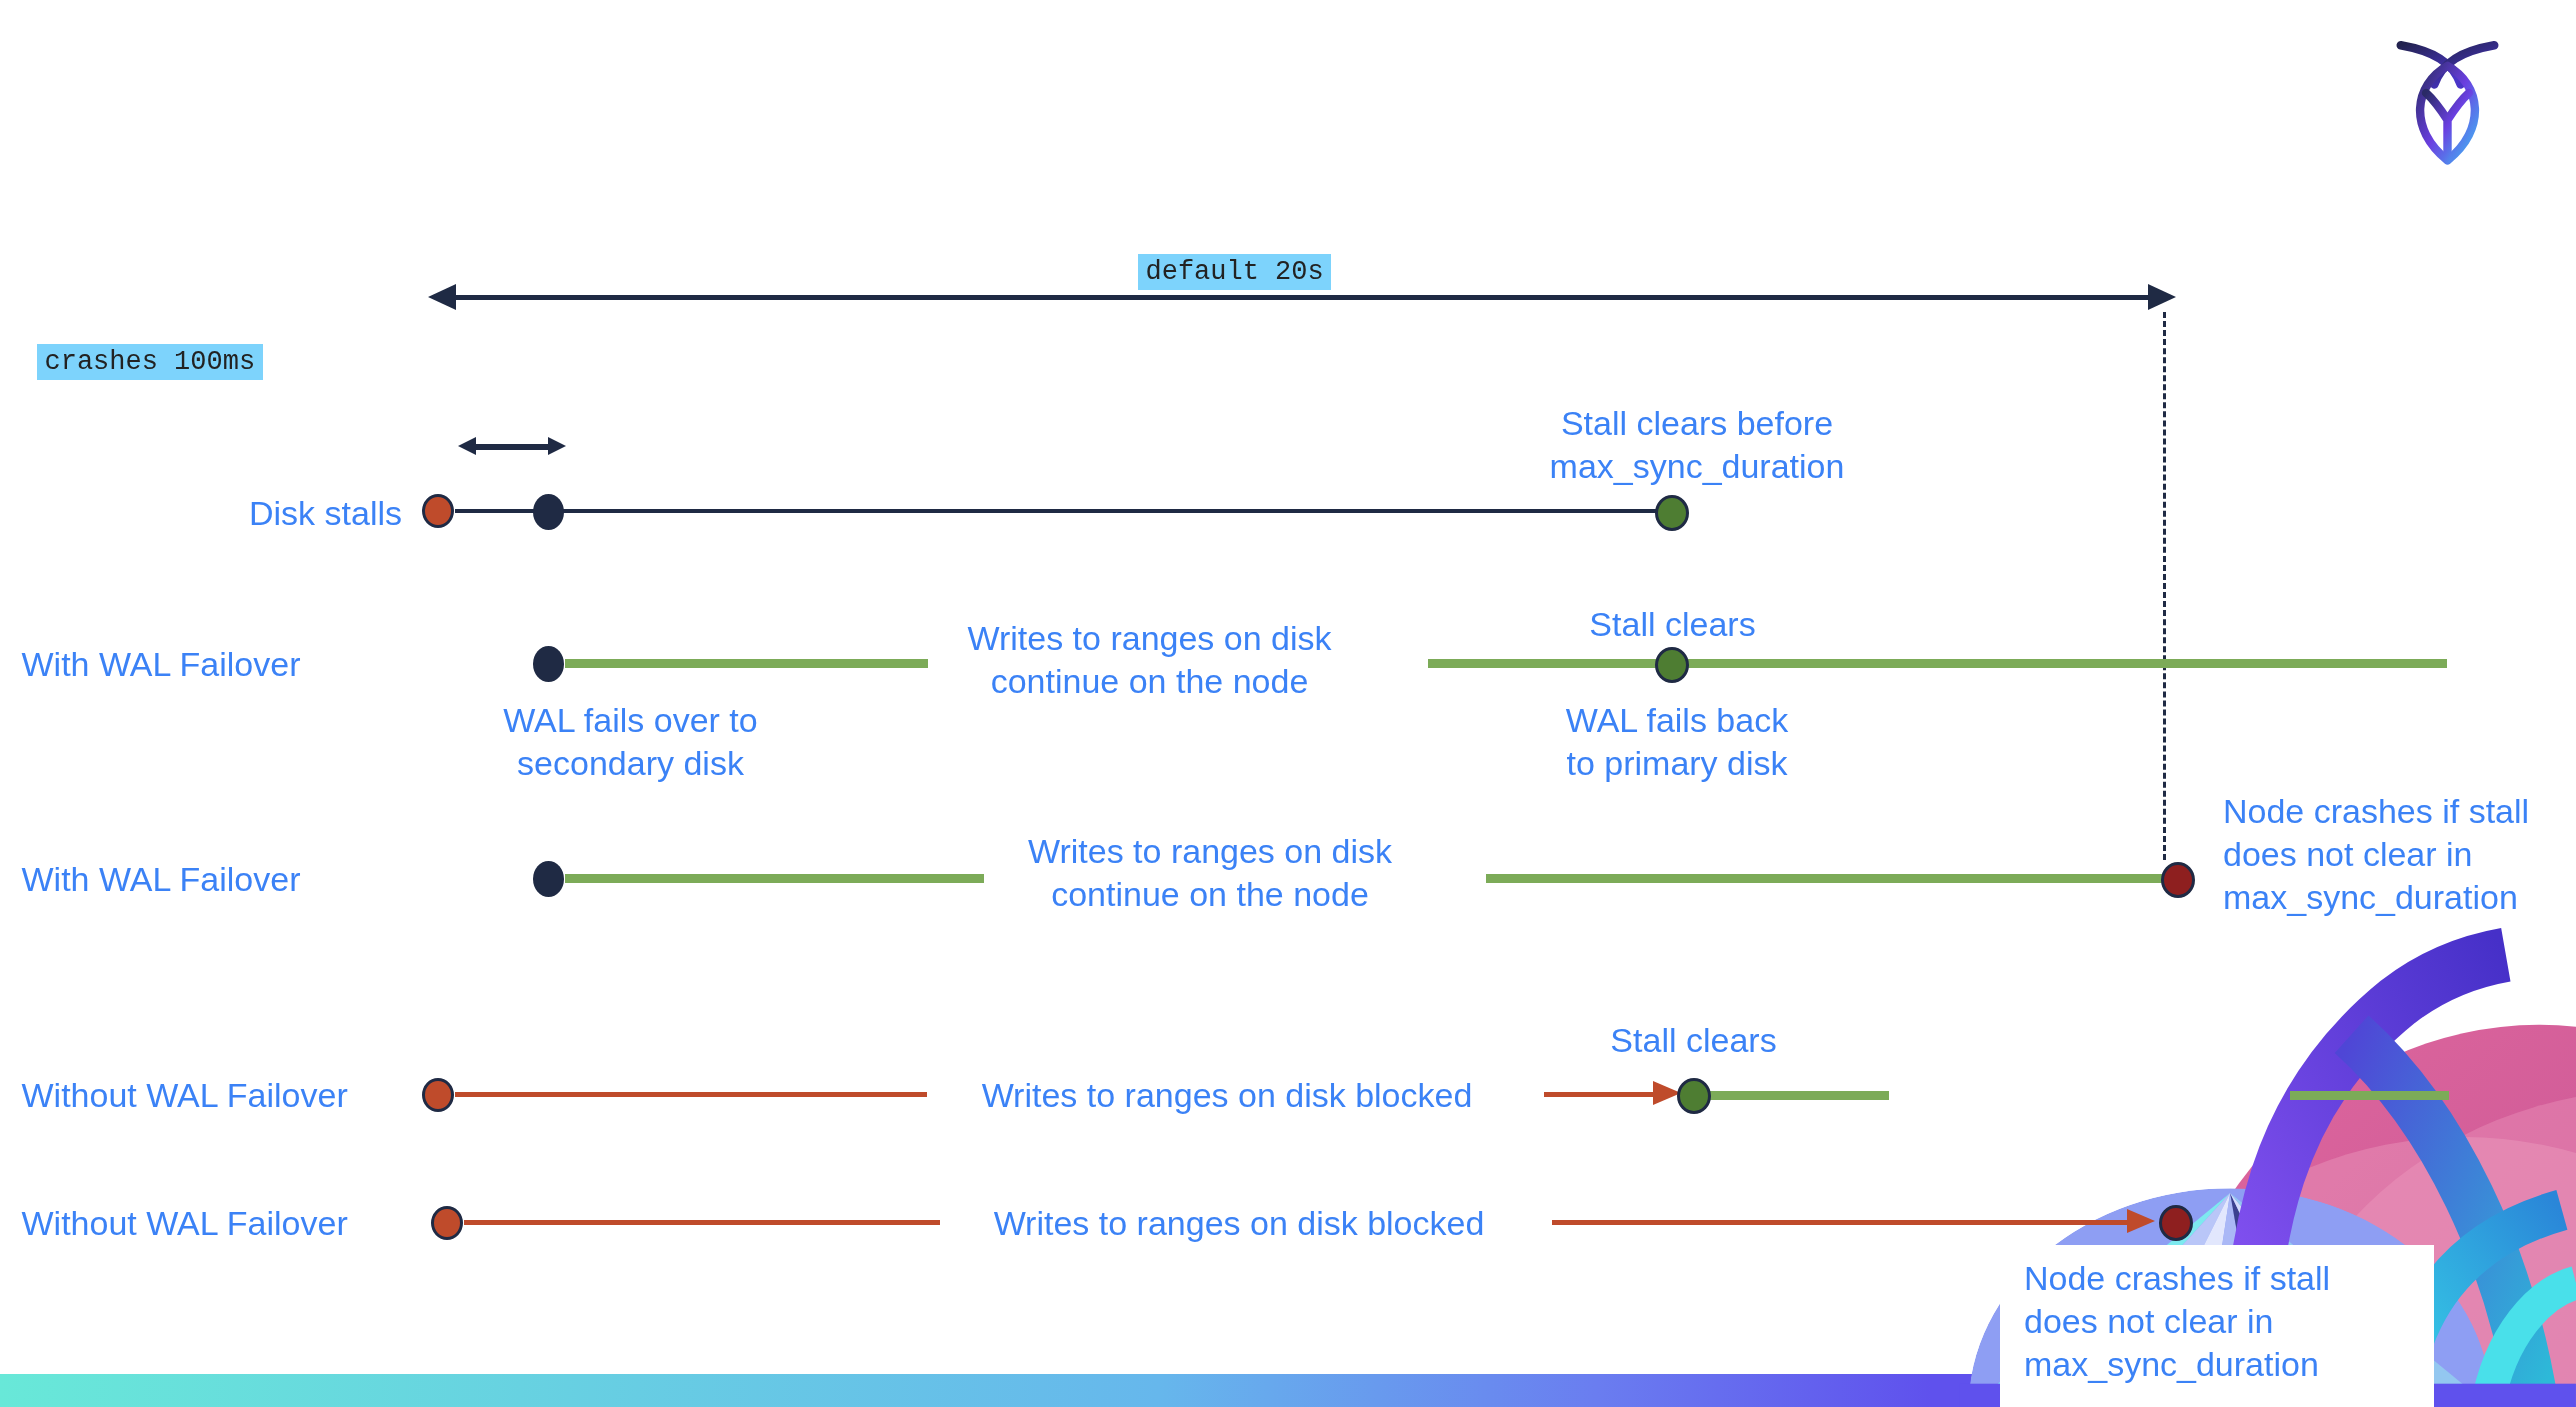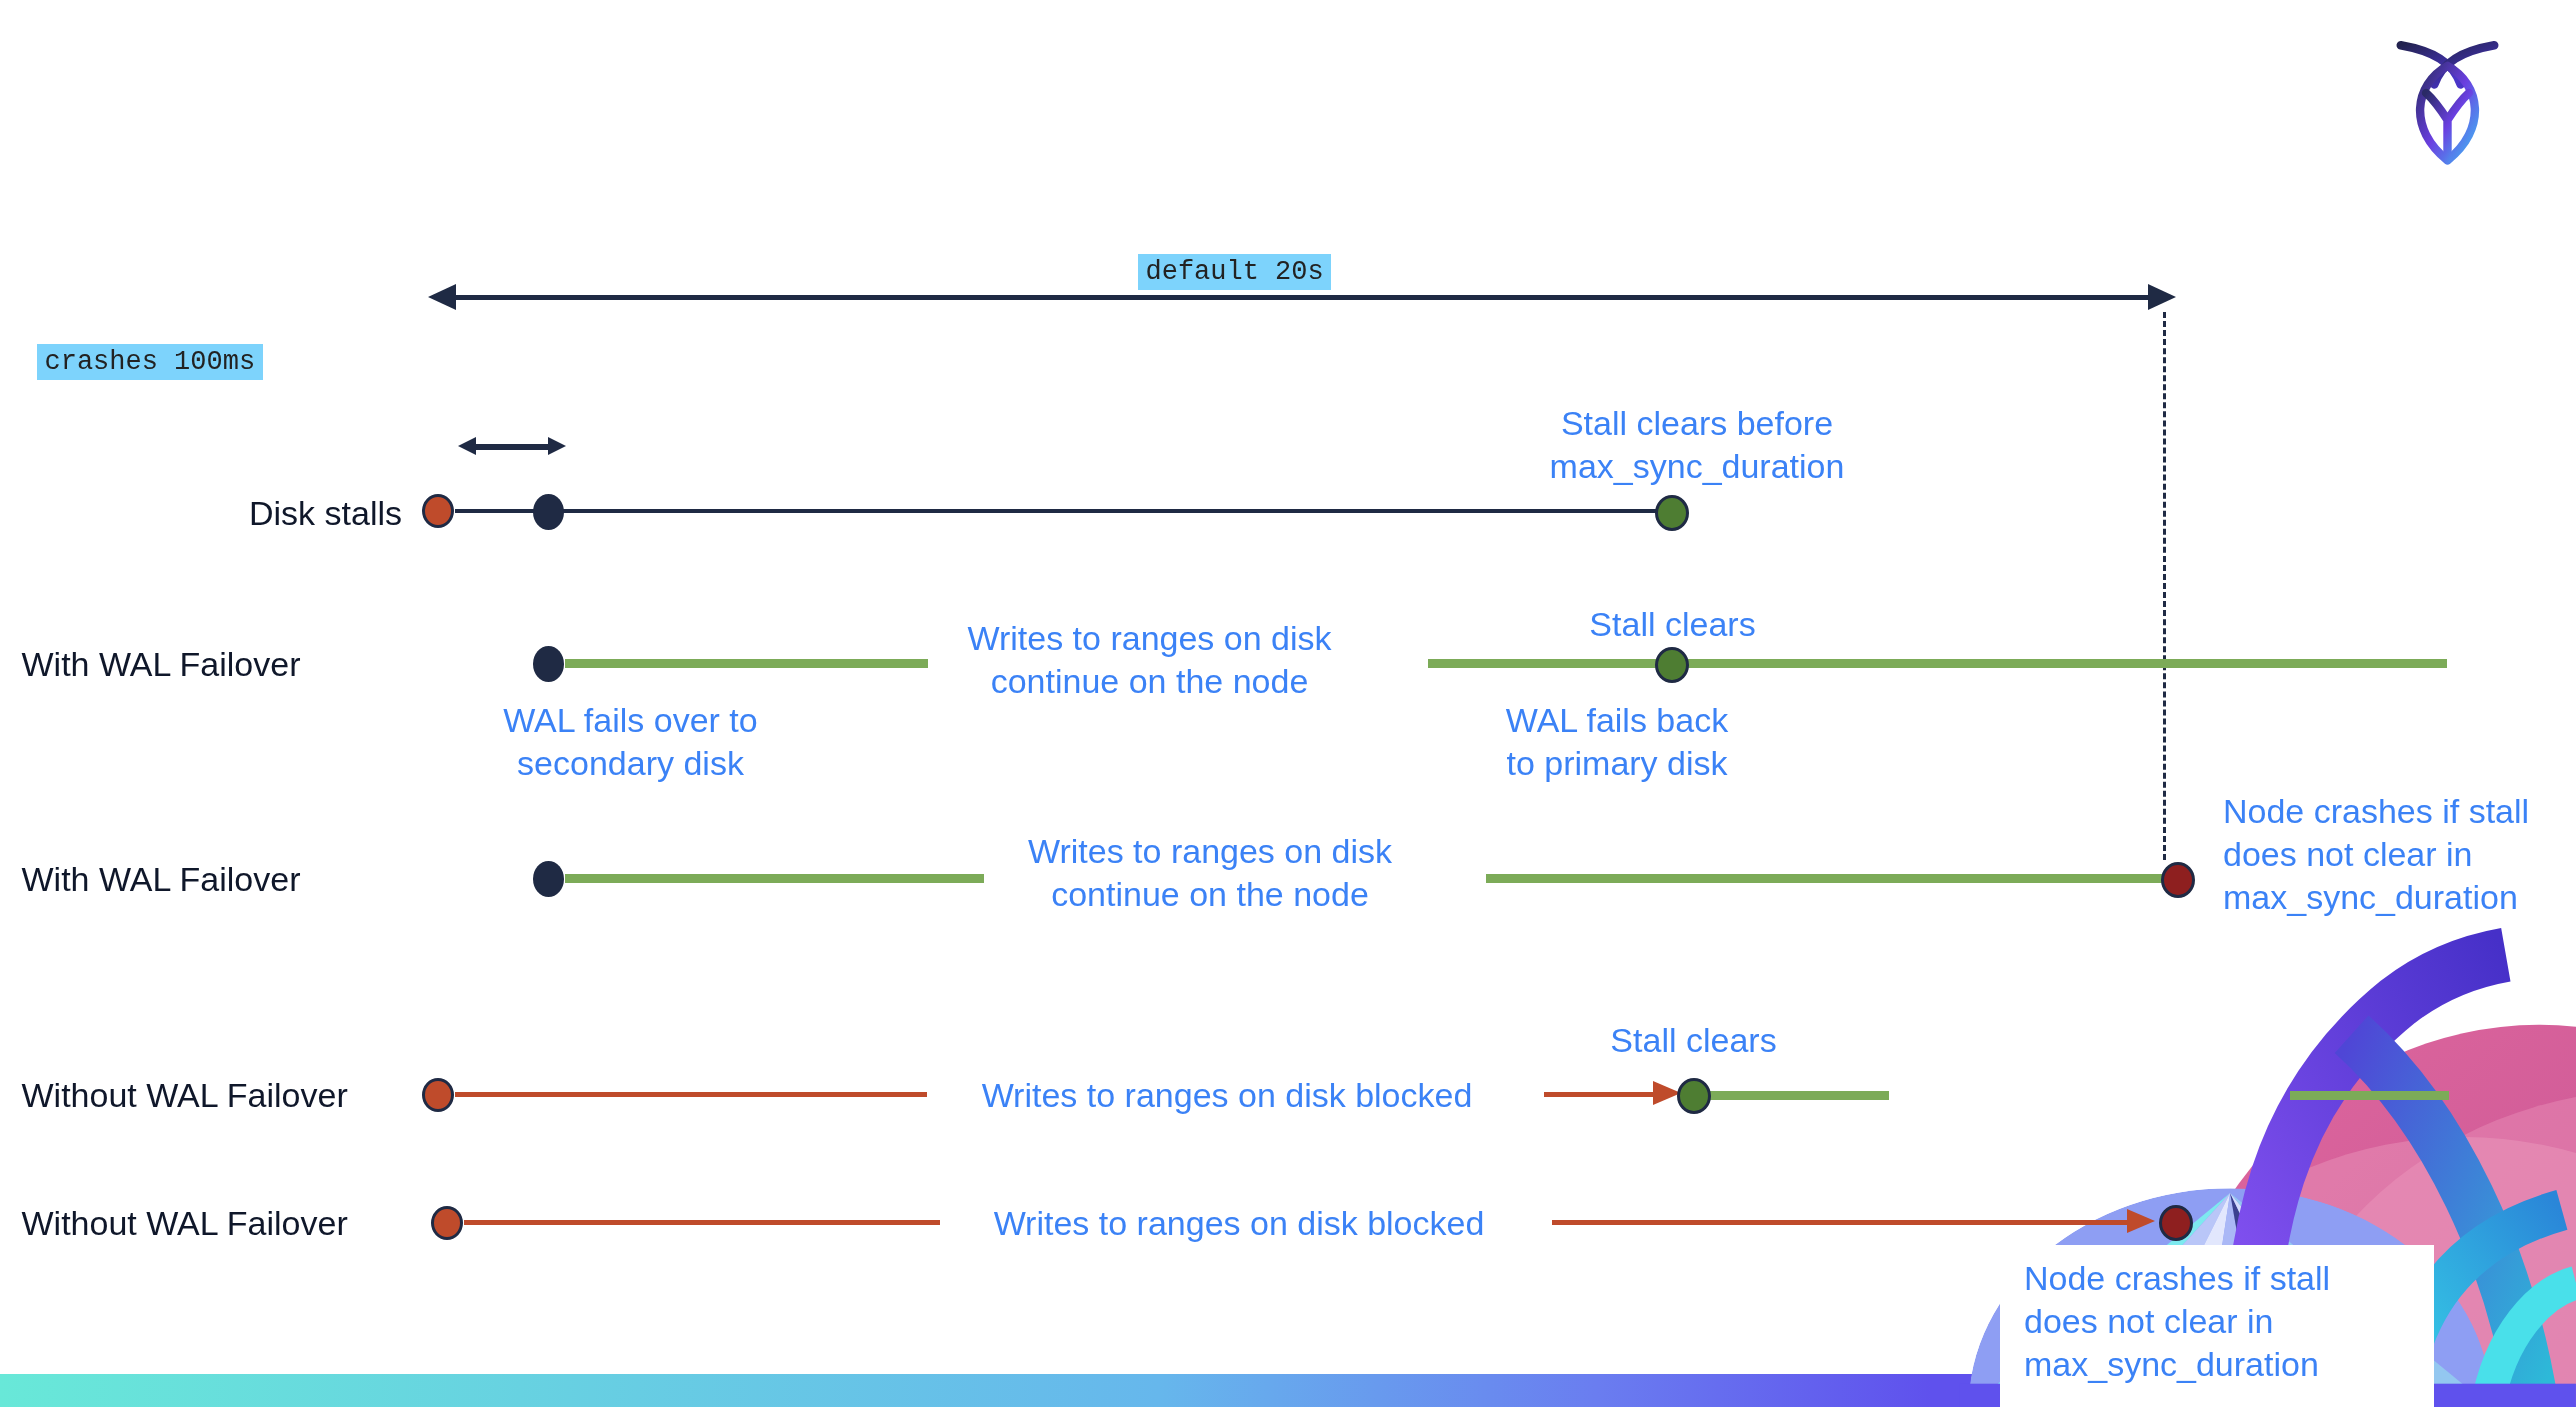--- a/index.html
+++ b/index.html
@@ -6,21 +6,21 @@
   #slide{position:relative;width:2576px;height:1408px;background:#ffffff;overflow:hidden;
          font-family:"Liberation Sans",sans-serif;color:#111111;}
   .title{position:absolute;left:64px;top:45px;font-size:93px;font-weight:bold;
          letter-spacing:-1.9px;color:#050505;}
   .mono{font-family:"Liberation Mono","DejaVu Sans Mono",monospace;font-size:27px;color:#222;}
   .codebox{position:absolute;z-index:6;line-height:36px;}
   .codebox span{display:inline-block;background:#7dd3fc;padding:0 7.5px;}
   .annot{position:absolute;font-size:34px;line-height:43px;color:#3b82f6;white-space:pre-line;z-index:6;}
   .center{text-align:center;}
   .right{text-align:right;}
-  .row-label{position:absolute;font-size:34px;color:#0f172a;white-space:nowrap;z-index:6;}
+  .row-label{position:absolute;font-size:34px;color:#3b82f6;white-space:nowrap;z-index:6;}
   .hline{position:absolute;z-index:4;}
   .navy-line{background:#1f2a44;height:3.7px;}
   .green-line{background:#7cab58;height:9.3px;}
   .red-line{background:#bf4b2b;height:4.7px;}
   .dot{position:absolute;border-radius:50%;box-sizing:border-box;z-index:5;}
   .dot-navy{width:31px;height:36px;background:#1f2a44;}
   .dot-red{width:32px;height:34px;background:#bf4b2b;border:3.7px solid #1f2a44;}
   .dot-green{width:34px;height:36px;background:#4e7d32;border:3.7px solid #1f2a44;}
   .dot-maroon{width:34px;height:36px;background:#8e1f1f;border:3.7px solid #1f2a44;}
   .tri{position:absolute;width:0;height:0;z-index:5;}
@@ -132,21 +132,21 @@
   <div class="row-label" style="left:21.5px;top:645px;">With WAL Failover</div>
   <div class="dot dot-navy" style="left:533px;top:646px;"></div>
   <div class="hline green-line" style="left:565px;top:659px;width:363px;"></div>
   <div class="annot center" style="left:930px;top:617px;width:439px;">Writes to ranges on disk
 continue on the node</div>
   <div class="hline green-line" style="left:1428px;top:659px;width:1019px;"></div>
   <div class="dot dot-green" style="left:1655px;top:647px;"></div>
   <div class="annot center" style="left:1579px;top:603px;width:187px;">Stall clears</div>
   <div class="annot center" style="left:467px;top:699px;width:327px;">WAL fails over to
 secondary disk</div>
-  <div class="annot center" style="left:1472px;top:699px;width:290px;">WAL fails  back
+  <div class="annot center" style="left:1532px;top:699px;width:290px;">WAL fails  back
 to primary disk</div>
 
   <div class="row-label" style="left:21.5px;top:860px;">With WAL Failover</div>
   <div class="dot dot-navy" style="left:533px;top:861px;"></div>
   <div class="hline green-line" style="left:565px;top:874px;width:419px;"></div>
   <div class="annot center" style="left:981px;top:830px;width:458px;">Writes to ranges on disk
 continue on the node</div>
   <div class="hline green-line" style="left:1486px;top:874px;width:679px;"></div>
   <div class="dot dot-maroon" style="left:2161px;top:862px;"></div>
   <div class="annot" style="left:2223px;top:790px;width:355px;">Node crashes if stall

